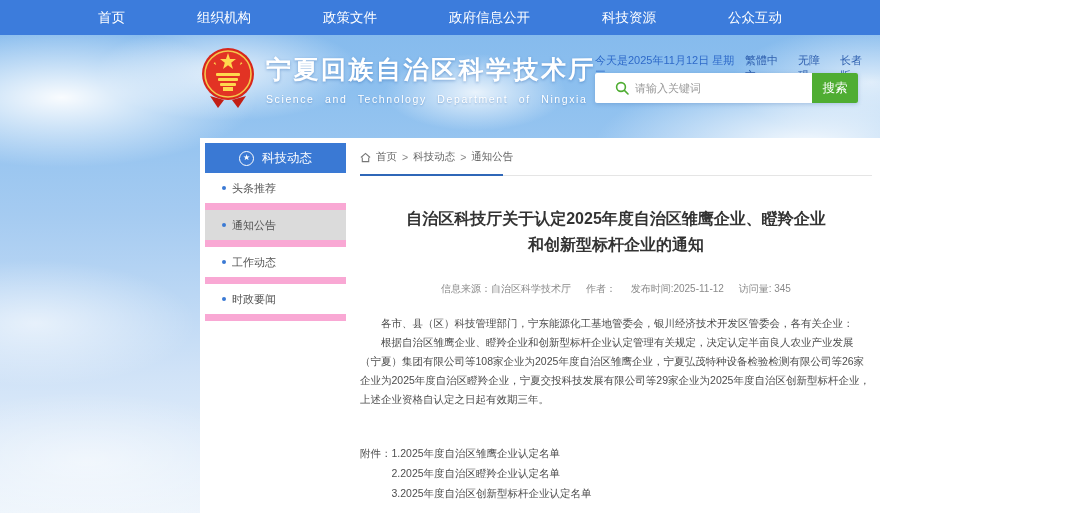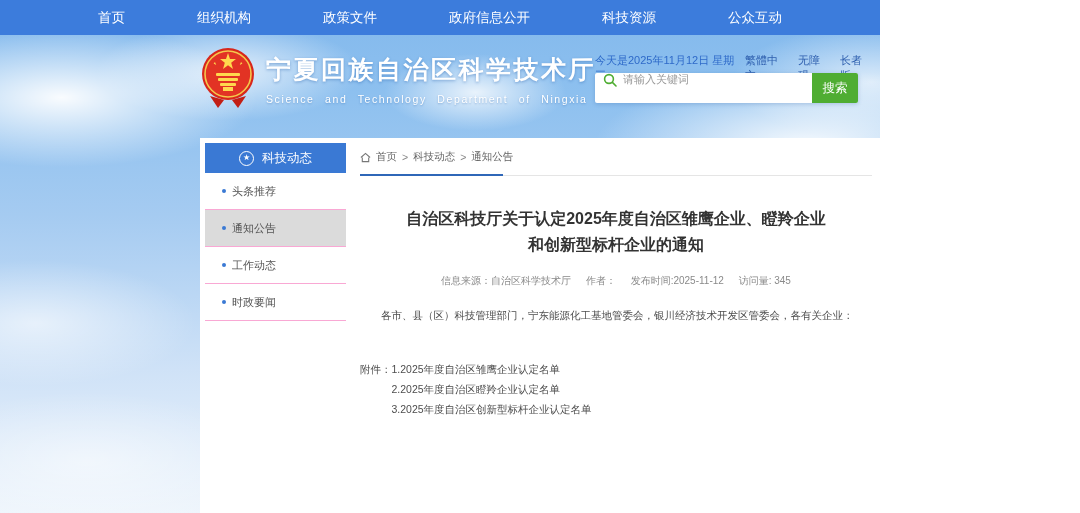--- a/index.html
+++ b/index.html
@@ -27,49 +27,49 @@
   .site-title{color:#fff;font-size:25px;font-weight:bold;letter-spacing:2.5px;
     text-shadow:0 1px 3px rgba(20,80,160,.4);}
   .site-sub{color:#fff;font-size:10.5px;letter-spacing:1.6px;word-spacing:6px;margin-top:7px;
     text-shadow:0 1px 2px rgba(20,80,160,.35);}
   .date-row{position:absolute;left:595px;top:53px;width:278px;display:flex;
     justify-content:space-between;align-items:center;font-size:11px;color:#2e6ac9;}
   .quick-links{display:flex;gap:9px;}
   .quick-links a{color:#2e5fae;text-decoration:none;cursor:pointer;}
   .searchbar{position:absolute;left:595px;top:73px;width:263px;height:30px;display:flex;
     background:#fff;border-radius:2px;box-shadow:0 1px 4px rgba(30,80,150,.25);overflow:hidden;}
-  .search-input-wrap{flex:1;display:flex;align-items:flex-start;padding-left:8px;border-radius:12px;}
+  .search-input-wrap{flex:1;display:flex;align-items:center;padding-left:20px;border-radius:12px;}
   .search-input-wrap svg{flex:0 0 auto;}
   .searchbar input{flex:1;border:none;outline:none;font-size:11px;padding:0 6px;color:#333;
     font-family:"Liberation Sans","DejaVu Sans",sans-serif;}
   .searchbar input::placeholder{color:#999;}
   .search-btn{width:46px;background:#4fad32;color:#fff;border:none;font-size:12.5px;cursor:pointer;
     font-family:"Liberation Sans","DejaVu Sans",sans-serif;}
   
   .container{position:absolute;left:200px;top:138px;width:681px;bottom:0;background:#fff;}
   
   .sidebar{position:absolute;left:5px;top:5px;width:141px;background:#fff;}
   .side-head{height:30px;background:#3a79d4;display:flex;align-items:center;justify-content:center;
     gap:8px;color:#fff;font-size:12.5px;}
   .side-head .ring{width:15px;height:15px;border:1.4px solid #fff;border-radius:50%;display:flex;
     align-items:center;justify-content:center;font-size:8px;color:#fff;line-height:1;}
   .side-item{position:relative;height:37px;display:flex;align-items:center;padding-left:17px;
-    font-size:11px;color:#555;cursor:pointer;border-bottom:1px solid #f9a8d4;background:#fff;text-align:center;}
+    font-size:11px;color:#555;cursor:pointer;border-bottom:7px solid #f9a8d4;background:#fff;text-align:center;}
   .side-item .dot{width:4px;height:4px;border-radius:50%;background:#3a79d4;margin-right:6px;flex:0 0 auto;}
   .side-item.selected{background:#dbdbdb;}
   
   .article{position:absolute;left:160px;top:0;width:512px;}
   .crumbs{display:flex;align-items:center;gap:5px;height:18px;margin-top:10px;
     font-size:10.5px;color:#666;}
   .crumbs a{color:#666;text-decoration:none;cursor:pointer;}
   .crumbs .sep{color:#888;}
   .crumb-rule{position:relative;height:2px;margin-top:8px;background:transparent;border-bottom:1px solid #e5e5e5;}
   .crumb-rule .blue{position:absolute;left:0;top:0;width:143px;height:2px;background:#2f67b8;}
   .art-title{margin-top:30px;text-align:center;font-size:16px;font-weight:bold;color:#333;line-height:26px;}
-  .art-meta{margin-top:16px;text-align:center;font-size:10px;color:#8a8a8a;}
+  .art-meta{margin-top:24px;text-align:center;font-size:10px;color:#8a8a8a;}
   .art-meta span{margin:0 6px;}
   .art-body{margin-top:18px;font-size:10.5px;color:#4d4d4d;line-height:19px;}
   .art-body p{text-indent:2em;}
   .attachments{margin-top:34px;display:flex;font-size:10.5px;color:#4d4d4d;line-height:20px;}
   .attachments .att-items{display:flex;flex-direction:column;}
   .attachments a{color:#4d4d4d;text-decoration:none;cursor:pointer;}
 </style>
 </head>
 <body>
 
@@ -172,20 +172,21 @@
 
       <div class="art-meta">
         <span>信息来源：自治区科学技术厅</span>
         <span>作者：</span>
         <span>发布时间:2025-11-12</span>
         <span>访问量: 345</span>
       </div>
 
       <div class="art-body">
         <p>各市、县（区）科技管理部门，宁东能源化工基地管委会，银川经济技术开发区管委会，各有关企业：</p>
+        <p>根据自治区雏鹰企业、瞪羚企业和创新型标杆企业认定管理有关规定，决定认定半亩良人农业产业发展（宁夏）集团有限公司等108家企业为2025年度自治区雏鹰企业，宁夏弘茂特种设备检验检测有限公司等26家企业为2025年度自治区瞪羚企业，宁夏交投科技发展有限公司等29家企业为2025年度自治区创新型标杆企业，上述企业资格自认定之日起有效期三年。</p>
       </div>
 
       <div class="attachments">
         <span>附件：</span>
         <span class="att-items">
           <a>1.2025年度自治区雏鹰企业认定名单</a>
           <a>2.2025年度自治区瞪羚企业认定名单</a>
           <a>3.2025年度自治区创新型标杆企业认定名单</a>
         </span>
       </div>

